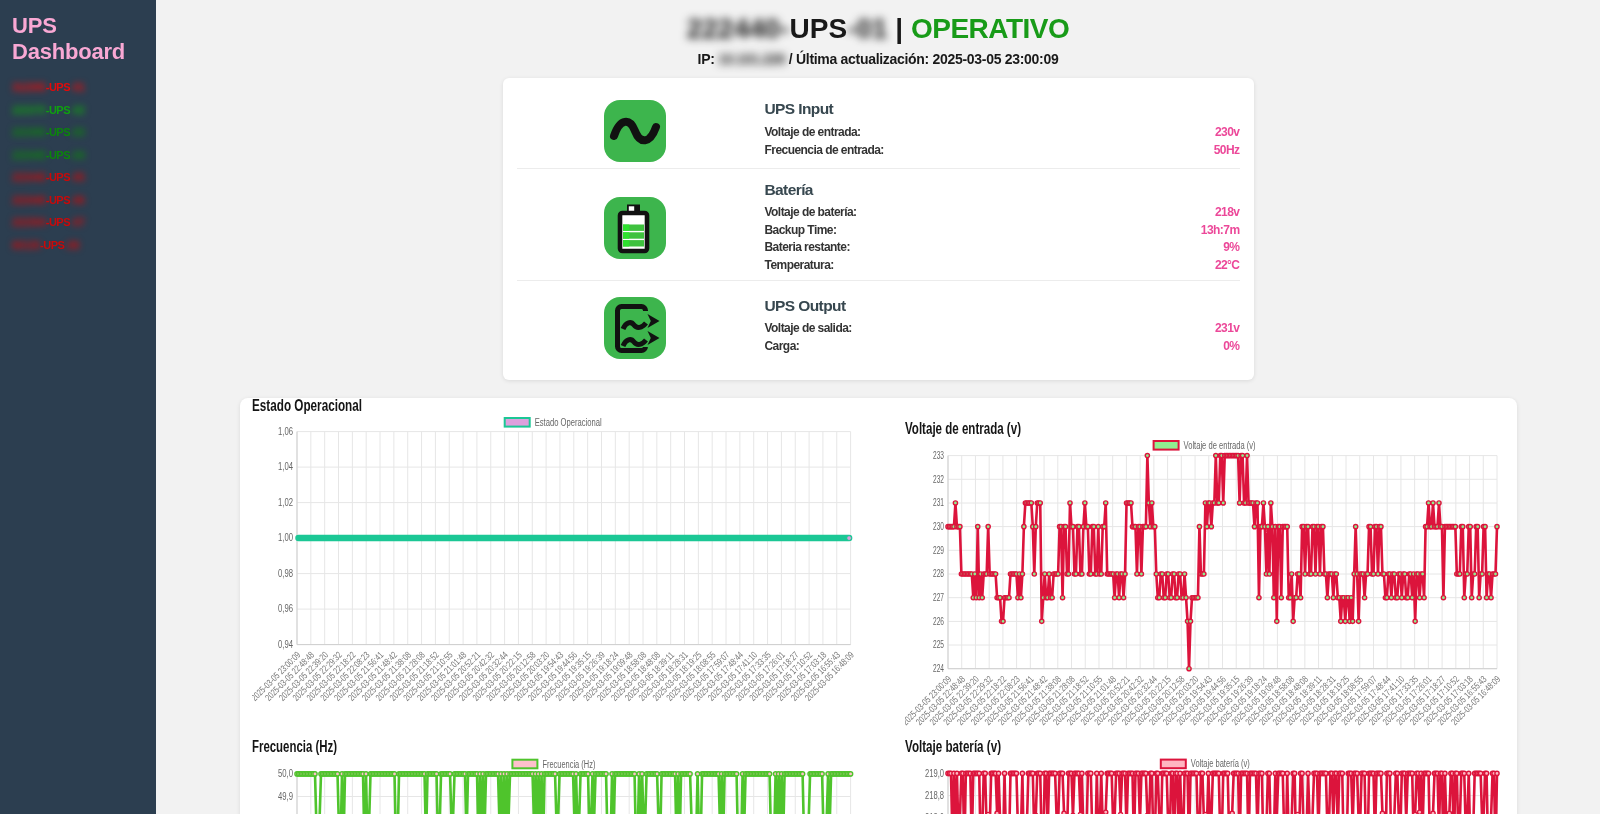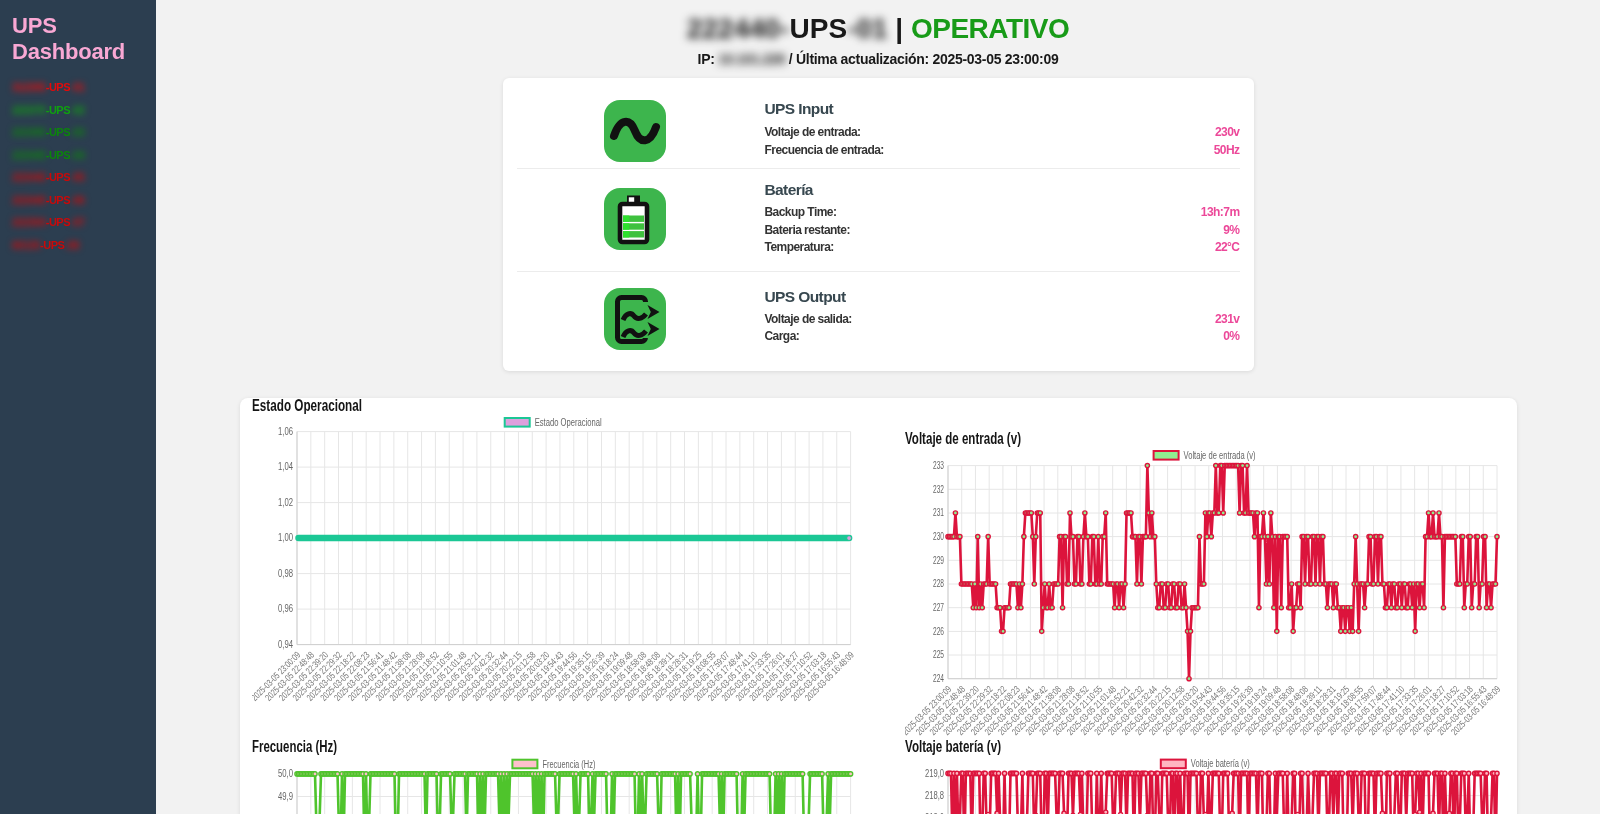--- a/index.html
+++ b/index.html
@@ -26,21 +26,21 @@
 .sec:last-child { border-bottom:none; }
 .icol { width:230px; padding-left:6px; display:flex; justify-content:center; align-items:center; }
 .cont { flex:1; padding-left:18px; }
 .sec h2 { font-size:15.5px; letter-spacing:-0.6px; line-height:17px; color:#37474f; font-weight:bold; }
 .row { display:flex; justify-content:space-between; font-size:12px; letter-spacing:-0.55px; font-weight:bold; }
 .row .lab { color:#333; }
 .row .val { color:#ec4899; }
 #sec1 { padding-top:22px; padding-bottom:6px; }
 #sec1 h2 { margin-bottom:6px; }
 #sec1 .row { line-height:18px; }
-#sec2 { padding-top:12px; padding-bottom:14px; }
+#sec2 { padding-top:12px; padding-bottom:6px; }
 #sec2 h2 { margin-bottom:6px; }
 #sec2 .row { line-height:17.5px; }
 #sec3 { padding-top:16px; padding-bottom:21px; }
 #sec3 h2 { margin-bottom:6px; }
 #sec3 .row { line-height:17.5px;text-align:right; }
 #chartcard { position:absolute; left:84px; top:398px; width:1277px; height:1000px;
   background:#fff; border-radius:8px; box-shadow:0 1px 4px rgba(0,0,0,0.10); }
 .csvg { position:absolute; }
 </style>
 </head>
@@ -89,20 +89,24 @@
 <rect x="19" y="27.5" width="21" height="6.4" fill="#3ec13e"></rect>
             <rect x="19" y="27.5" width="6.2" height="6.4" fill="#2ee02e"></rect>
 <rect x="19" y="35.3" width="21" height="6.4" fill="#3ec13e"></rect>
             <rect x="19" y="35.3" width="6.2" height="6.4" fill="#2ee02e"></rect>
 <rect x="19" y="43.1" width="21" height="6.4" fill="#3ec13e"></rect>
             <rect x="19" y="43.1" width="6.2" height="6.4" fill="#2ee02e"></rect>
 </svg>
         </div>
       <div class="cont">
         <h2>Batería</h2>
+<div class="row">
+            <span class="lab">Voltaje de batería:</span>
+            <span class="val">218v</span>
+          </div>
 <div class="row">
             <span class="lab">Backup Time:</span>
             <span class="val">13h:7m</span>
           </div>
 <div class="row">
             <span class="lab">Bateria restante:</span>
             <span class="val">9%</span>
           </div>
 <div class="row">
             <span class="lab">Temperatura:</span>
@@ -234,21 +238,21 @@
 <text transform="translate(519.56,256.6) rotate(-45)" text-anchor="end" font-size="9.5" fill="#757575" textLength="65" lengthAdjust="spacingAndGlyphs">2025-03-05 17:33:35</text>
 <text transform="translate(533.40,256.6) rotate(-45)" text-anchor="end" font-size="9.5" fill="#757575" textLength="65" lengthAdjust="spacingAndGlyphs">2025-03-05 17:26:01</text>
 <text transform="translate(547.24,256.6) rotate(-45)" text-anchor="end" font-size="9.5" fill="#757575" textLength="65" lengthAdjust="spacingAndGlyphs">2025-03-05 17:18:27</text>
 <text transform="translate(561.08,256.6) rotate(-45)" text-anchor="end" font-size="9.5" fill="#757575" textLength="65" lengthAdjust="spacingAndGlyphs">2025-03-05 17:10:52</text>
 <text transform="translate(574.92,256.6) rotate(-45)" text-anchor="end" font-size="9.5" fill="#757575" textLength="65" lengthAdjust="spacingAndGlyphs">2025-03-05 17:03:18</text>
 <text transform="translate(588.76,256.6) rotate(-45)" text-anchor="end" font-size="9.5" fill="#757575" textLength="65" lengthAdjust="spacingAndGlyphs">2025-03-05 16:55:43</text>
 <text transform="translate(602.60,256.6) rotate(-45)" text-anchor="end" font-size="9.5" fill="#757575" textLength="65" lengthAdjust="spacingAndGlyphs">2025-03-05 16:48:09</text>
 <line x1="46.5" y1="139.1" x2="597.1" y2="139.1" stroke="#1bc795" stroke-width="6.5" stroke-linecap="round"></line>
 <circle cx="597.1" cy="139.1" r="2.4" fill="#dda0dd" stroke="#1bc795" stroke-width="1"></circle>
 </svg></div>
-    <div class="csvg" style="left:665px; top:34px;text-align:center;"><svg width="604" height="330" viewBox="0 0 604 330" font-family="Liberation Sans, sans-serif">
+    <div class="csvg" style="left:665px; top:24px;text-align:center;"><svg width="604" height="330" viewBox="0 0 604 330" font-family="Liberation Sans, sans-serif">
 <text x="0" y="12" font-size="16" font-weight="bold" fill="#151515" textLength="116" lengthAdjust="spacingAndGlyphs">Voltaje de entrada (v)</text>
 <rect x="248.6" y="19.0" width="25" height="8.6" fill="#90ee90" stroke="#dc143c" stroke-width="2"></rect>
           <text x="278.6" y="26.8" font-size="10" fill="#666" textLength="72" lengthAdjust="spacingAndGlyphs">Voltaje de entrada (v)</text>
 <line x1="43.0" y1="33.6" x2="592.0" y2="33.6" stroke="#e6e6e6" stroke-width="1"></line>
 <line x1="43.0" y1="57.3" x2="592.0" y2="57.3" stroke="#e6e6e6" stroke-width="1"></line>
 <line x1="43.0" y1="81.0" x2="592.0" y2="81.0" stroke="#e6e6e6" stroke-width="1"></line>
 <line x1="43.0" y1="104.6" x2="592.0" y2="104.6" stroke="#e6e6e6" stroke-width="1"></line>
 <line x1="43.0" y1="128.3" x2="592.0" y2="128.3" stroke="#e6e6e6" stroke-width="1"></line>
 <line x1="43.0" y1="152.0" x2="592.0" y2="152.0" stroke="#e6e6e6" stroke-width="1"></line>
 <line x1="43.0" y1="175.7" x2="592.0" y2="175.7" stroke="#e6e6e6" stroke-width="1"></line>

